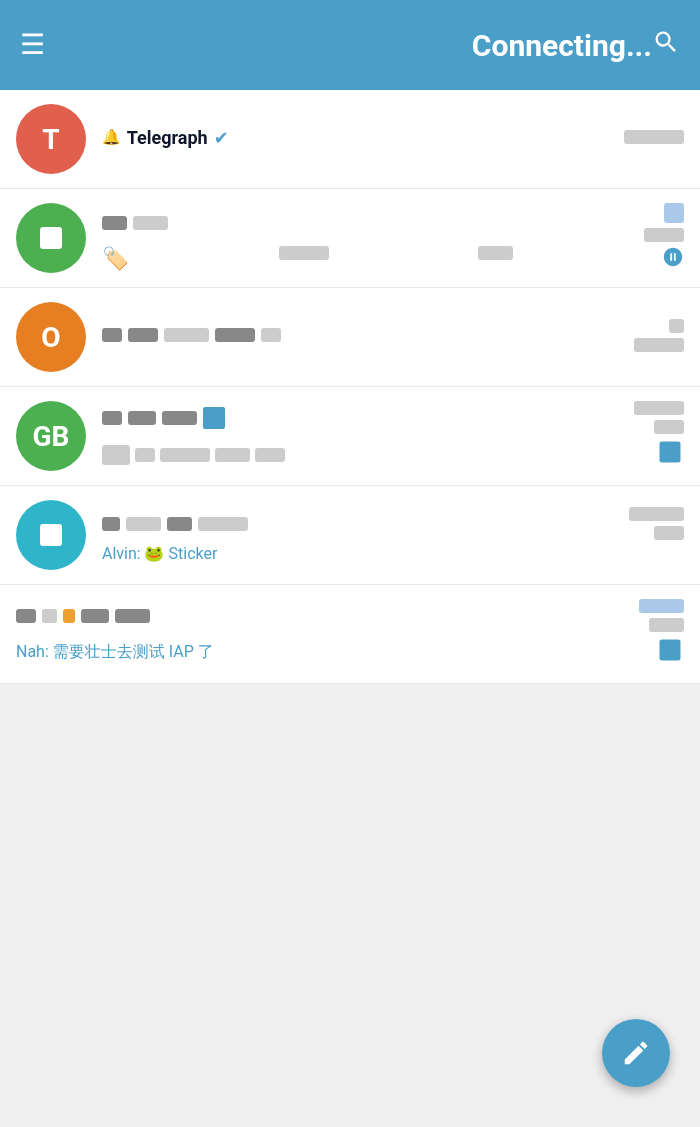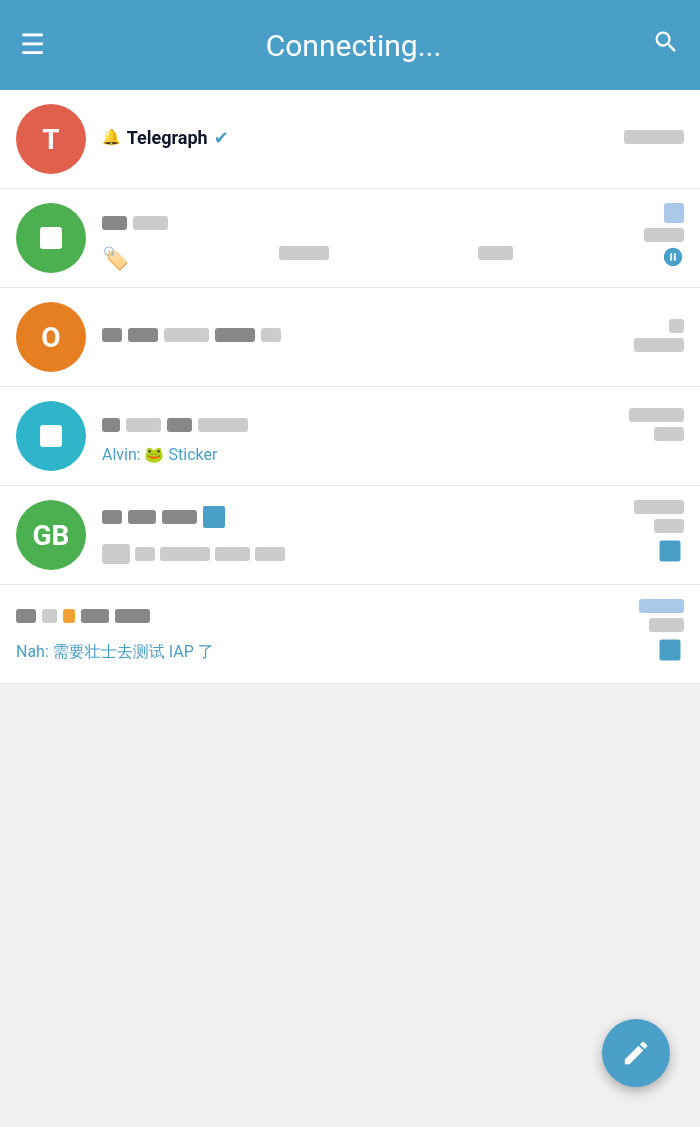--- a/index.html
+++ b/index.html
@@ -23,23 +23,23 @@
     }
     #top-bar .menu-icon {
       color: white;
       font-size: 28px;
       line-height: 1;
       cursor: pointer;
     }
     #top-bar .title {
       color: white;
       font-size: 30px;
-      font-weight: 400;
+      font-weight: 700;
       flex: 1;
-      text-align: center;
+      text-align: right;
       margin-left: 10px;
     }
     #top-bar .search-icon {
       color: white;
       font-size: 28px;
       cursor: pointer;
     }
 
     
     #chat-list {
@@ -289,43 +289,20 @@
         </div>
         <div class="row-meta">
           <span class="blurred-block" style="width:15px;"></span>
           <span class="blurred-block" style="width:50px;"></span>
         </div>
       </div>
     </div>
   </div>
 
   <div class="chat-item">
-    <div class="avatar avatar-teal">
-      <div style="width:22px;height:22px;background:white;border-radius:3px;"></div>
-    </div>
-    <div class="chat-content">
-      <div class="chat-header">
-        <div class="chat-name-row">
-          <span class="blurred-block-dark" style="width:18px;"></span>
-          <span class="blurred-block" style="width:35px;"></span>
-          <span class="blurred-block-dark" style="width:25px;"></span>
-          <span class="blurred-block" style="width:50px;"></span>
-        </div>
-        <div class="row-meta">
-          <span class="blurred-block" style="width:55px;"></span>
-          <span class="blurred-block" style="width:30px;"></span>
-        </div>
-      </div>
-      <div class="chat-preview">
-        <span class="chat-preview-text blue">Alvin: 🐸 Sticker</span>
-      </div>
-    </div>
-  </div>
-
-  <div class="chat-item">
     <div class="avatar avatar-green2">GB</div>
     <div class="chat-content">
       <div class="chat-header">
         <div class="chat-name-row">
           <span class="blurred-block-dark" style="width:20px;"></span>
           <span class="blurred-block-dark" style="width:28px;"></span>
           <span class="blurred-block-dark" style="width:35px;"></span>
           <span style="display:inline-block;width:22px;height:22px;background:#4a9fc9;vertical-align:middle;border-radius:2px;"></span>
         </div>
         <div class="row-meta">
@@ -343,20 +320,43 @@
         </div>
         <div class="blue-icon" style="margin-left:8px;">
           <svg width="28" height="28" viewBox="0 0 24 24" fill="#4a9fc9">
               <rect x="3" y="3" width="18" height="18" rx="2"></rect>
             </svg>
         </div>
       </div>
     </div>
   </div>
 
+  <div class="chat-item">
+    <div class="avatar avatar-teal">
+      <div style="width:22px;height:22px;background:white;border-radius:3px;"></div>
+    </div>
+    <div class="chat-content">
+      <div class="chat-header">
+        <div class="chat-name-row">
+          <span class="blurred-block-dark" style="width:18px;"></span>
+          <span class="blurred-block" style="width:35px;"></span>
+          <span class="blurred-block-dark" style="width:25px;"></span>
+          <span class="blurred-block" style="width:50px;"></span>
+        </div>
+        <div class="row-meta">
+          <span class="blurred-block" style="width:55px;"></span>
+          <span class="blurred-block" style="width:30px;"></span>
+        </div>
+      </div>
+      <div class="chat-preview">
+        <span class="chat-preview-text blue">Alvin: 🐸 Sticker</span>
+      </div>
+    </div>
+  </div>
+
 
   <div class="chat-item">
     <div class="chat-content">
       <div class="chat-header">
         <div class="chat-name-row">
           <span class="blurred-block-dark" style="width:20px;"></span>
           <span class="blurred-block" style="width:15px;"></span>
           <span class="blurred-block" style="width:12px;background:#f0a030;"></span>
           <span class="blurred-block-dark" style="width:28px;"></span>
           <span class="blurred-block-dark" style="width:35px;"></span>

